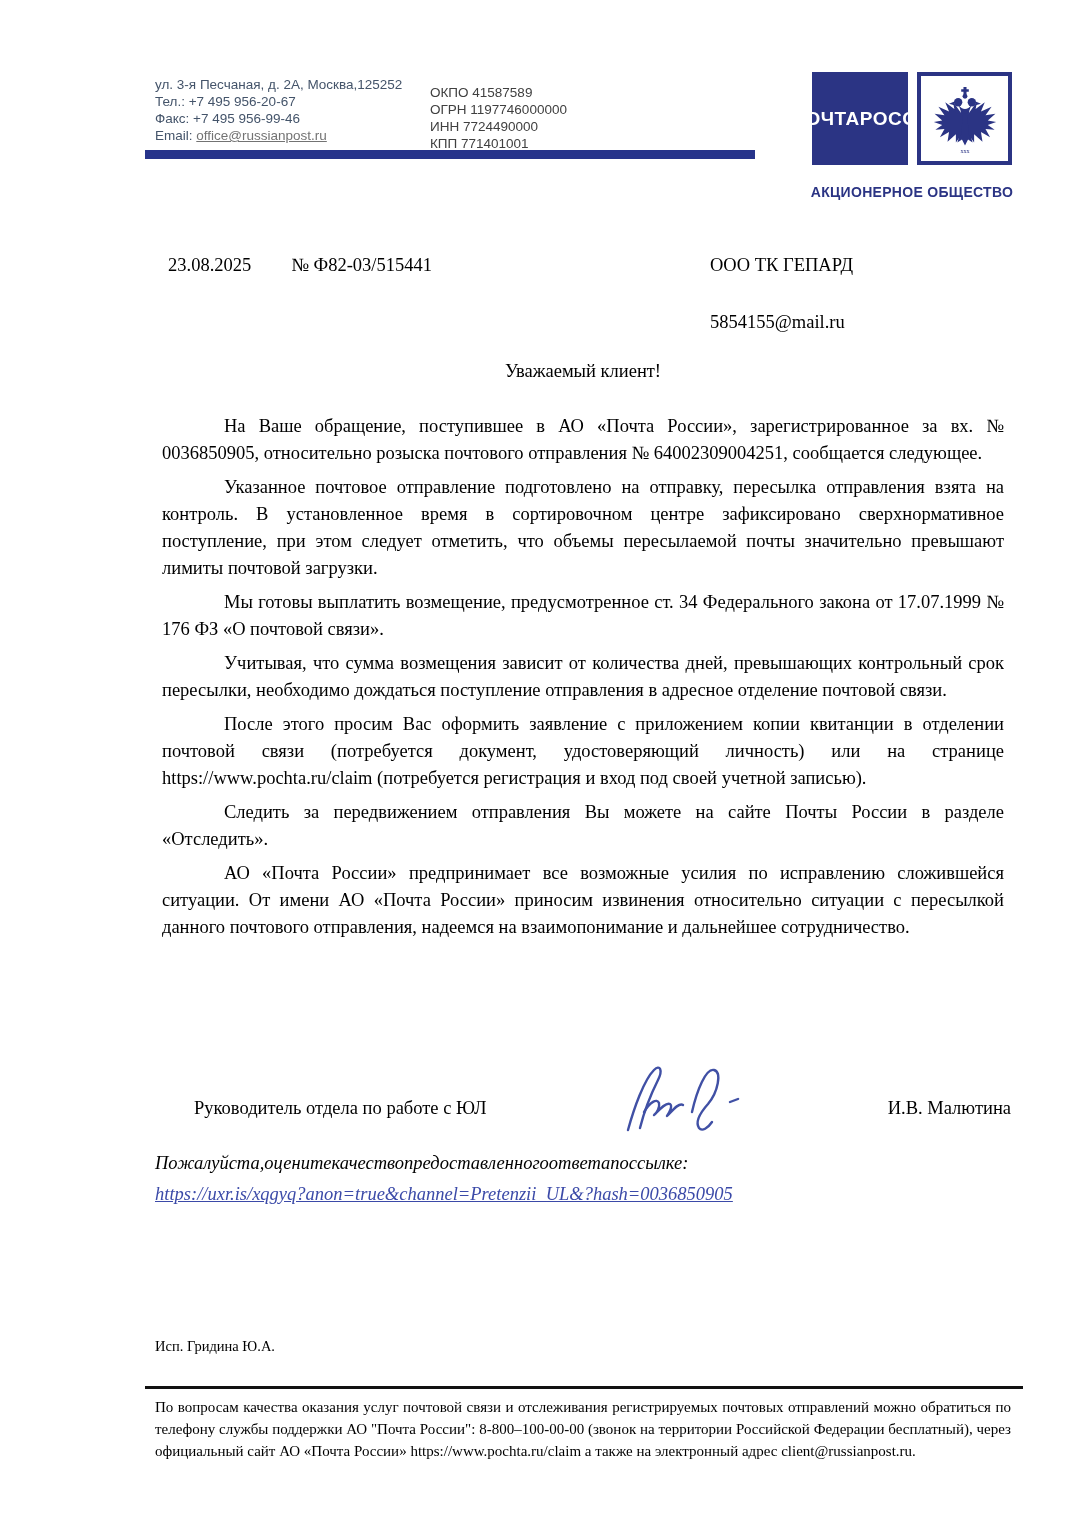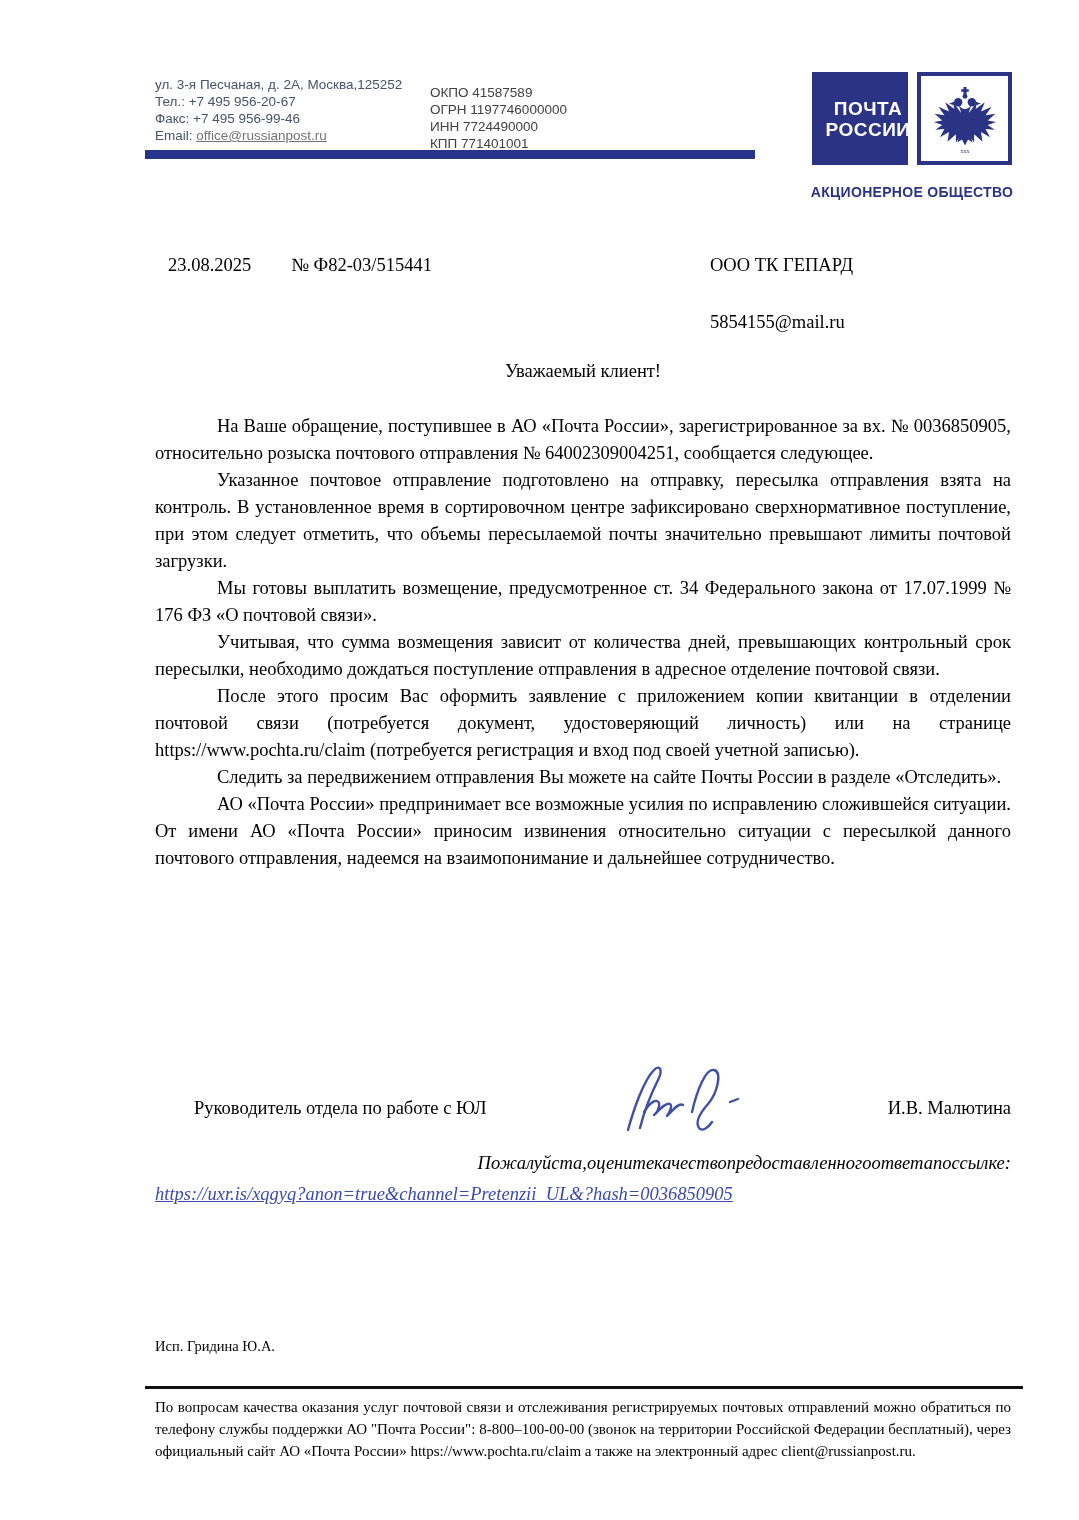--- a/index.html
+++ b/index.html
@@ -26,21 +26,21 @@
     font-family: "Liberation Sans", sans-serif;
     font-size: 13.5px; line-height: 17px; color: #404040;
   }
   .lh-bar {
     position: absolute; left: 145px; top: 150px;
     width: 610px; height: 9px; background: #27348b;
   }
   .logo-blue {
     position: absolute; left: 812px; top: 72px;
     width: 96px; height: 93px; background: #2b3484;
-    display: flex; flex-direction: column; align-items: center; justify-content: center;
+    display: flex; flex-direction: row; align-items: center; justify-content: center;
     color: #ffffff; font-family: "Liberation Sans", sans-serif;
     font-weight: bold; font-size: 19px; line-height: 21px; letter-spacing: 0.5px; padding-left: 16px;
   }
   .logo-emblem {
     position: absolute; left: 917px; top: 72px;
     width: 95px; height: 93px; background: #ffffff;
     border: 4px solid #2b3484;
     display: flex; align-items: center; justify-content: center;
   }
   .logo-emblem svg { width: 76px; height: 76px; }
@@ -55,28 +55,28 @@
     position: absolute; left: 155px; top: 252px; width: 856px;
     font-size: 18.5px; line-height: 27px;
   }
   .date-row { position: relative; display: flex; height: 28px; }
   .date { margin-left: 13px; }
   .refnum { margin-left: 40px; }
   .recipient { position: absolute; left: 555px; top: 0; }
   .recipient-email { margin-top: 30px; }
   .salutation { text-align: center; margin-top: 78px; }
   .body-text { margin-top: 28px; text-align: justify; }
-  .body-text p { text-indent: 62px; margin: 0; }
+  .body-text p { text-indent: 62px; margin: 7px; }
 
   .closing { position: absolute; left: 0; top: 796px; width: 856px; }
   .sig-row { margin-top: 47px; display: flex; justify-content: space-between; margin-left: 39px; }
   .sig-svg { position: absolute; left: 445px; top: 2px; width: 175px; height: 92px; }
 
   .feedback { position: absolute; left: 0; top: 898px; width: 856px; font-style: italic; }
-  .fb-line1 { display: flex; justify-content: flex-end; }
+  .fb-line1 { display: flex; justify-content: flex-start; }
   .fb-link {
     display: inline-block; margin-top: 4px;
     color: #3b4aa8; text-decoration: underline;
   }
 
   
   .executor {
     position: absolute; left: 155px; top: 1338px;
     font-size: 14.5px;
   }

